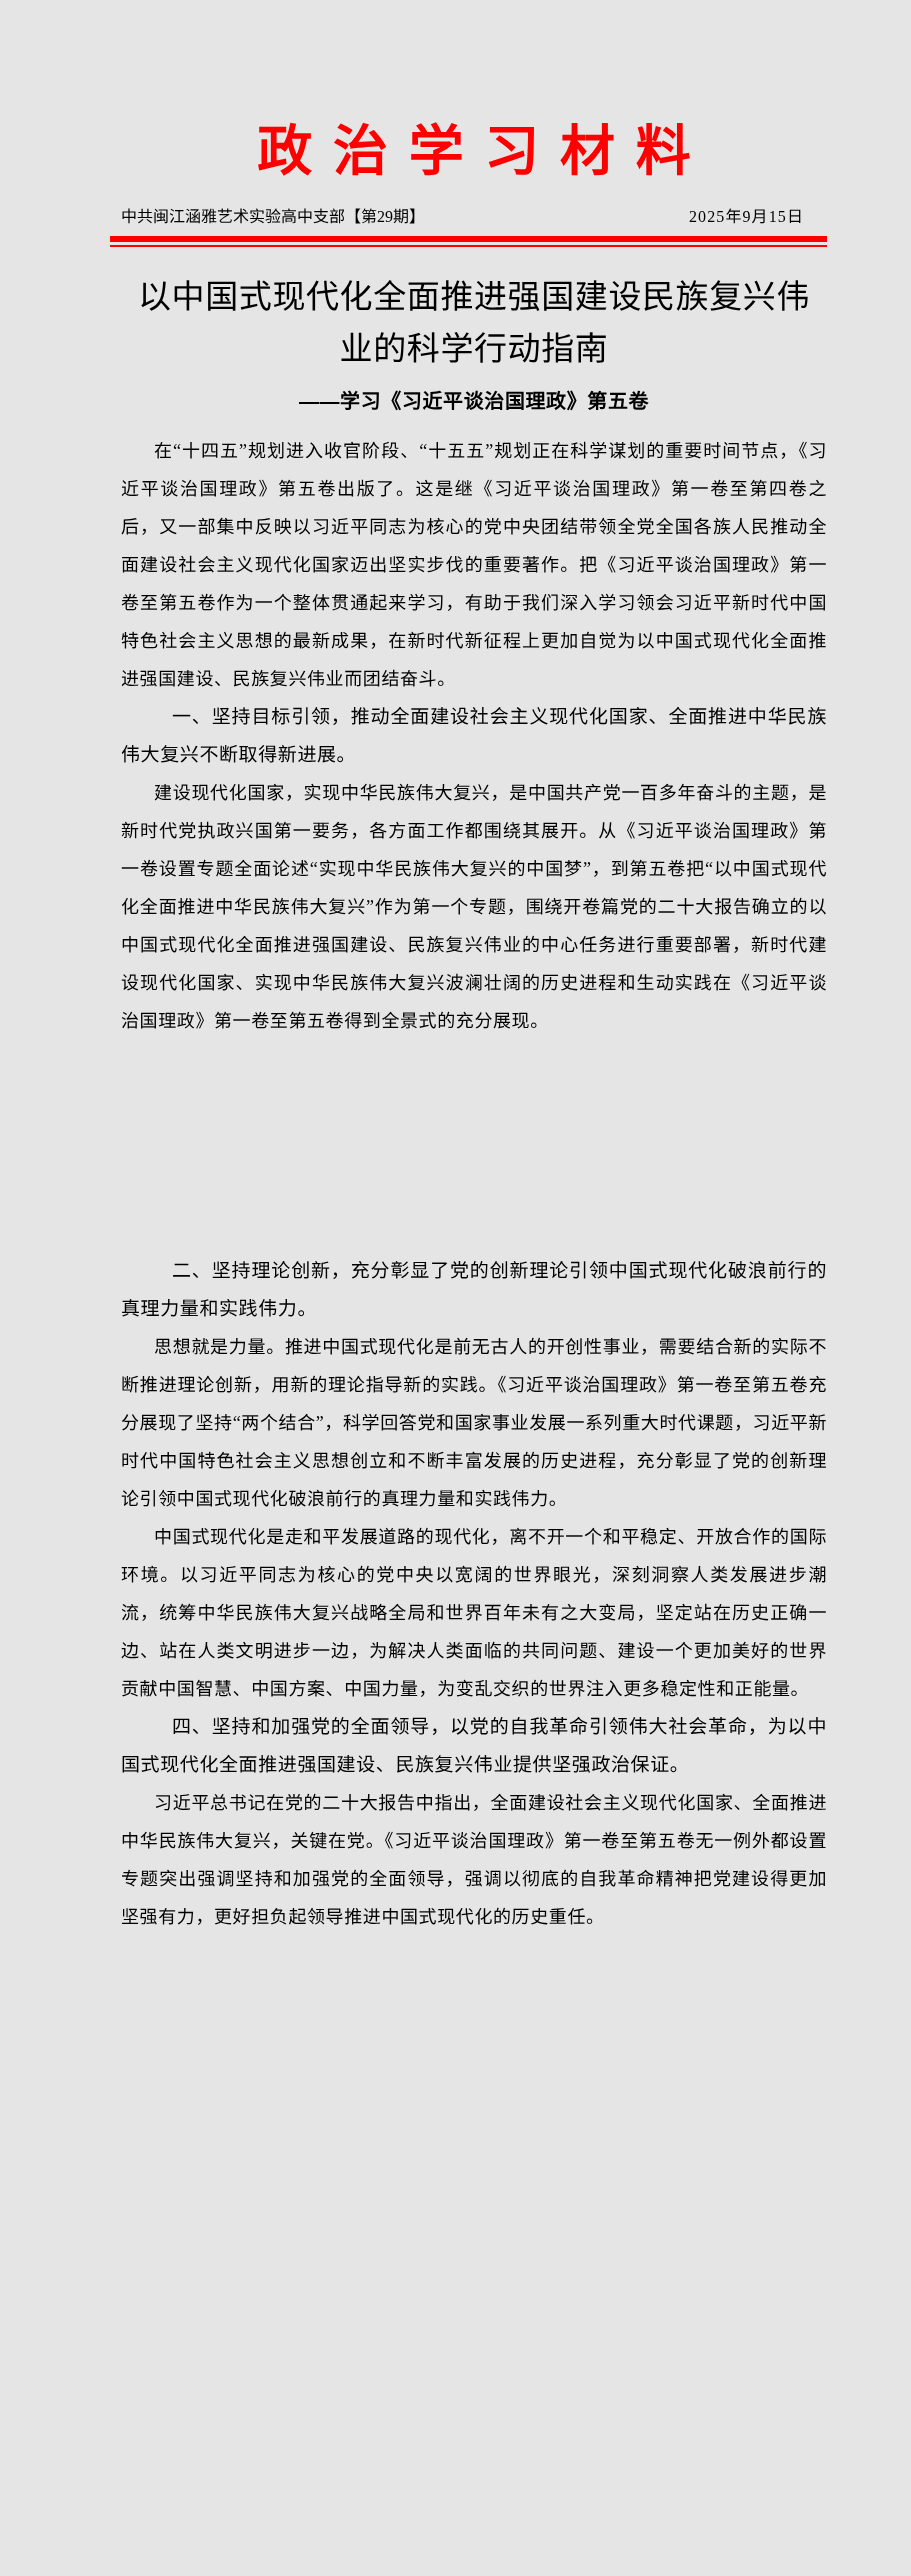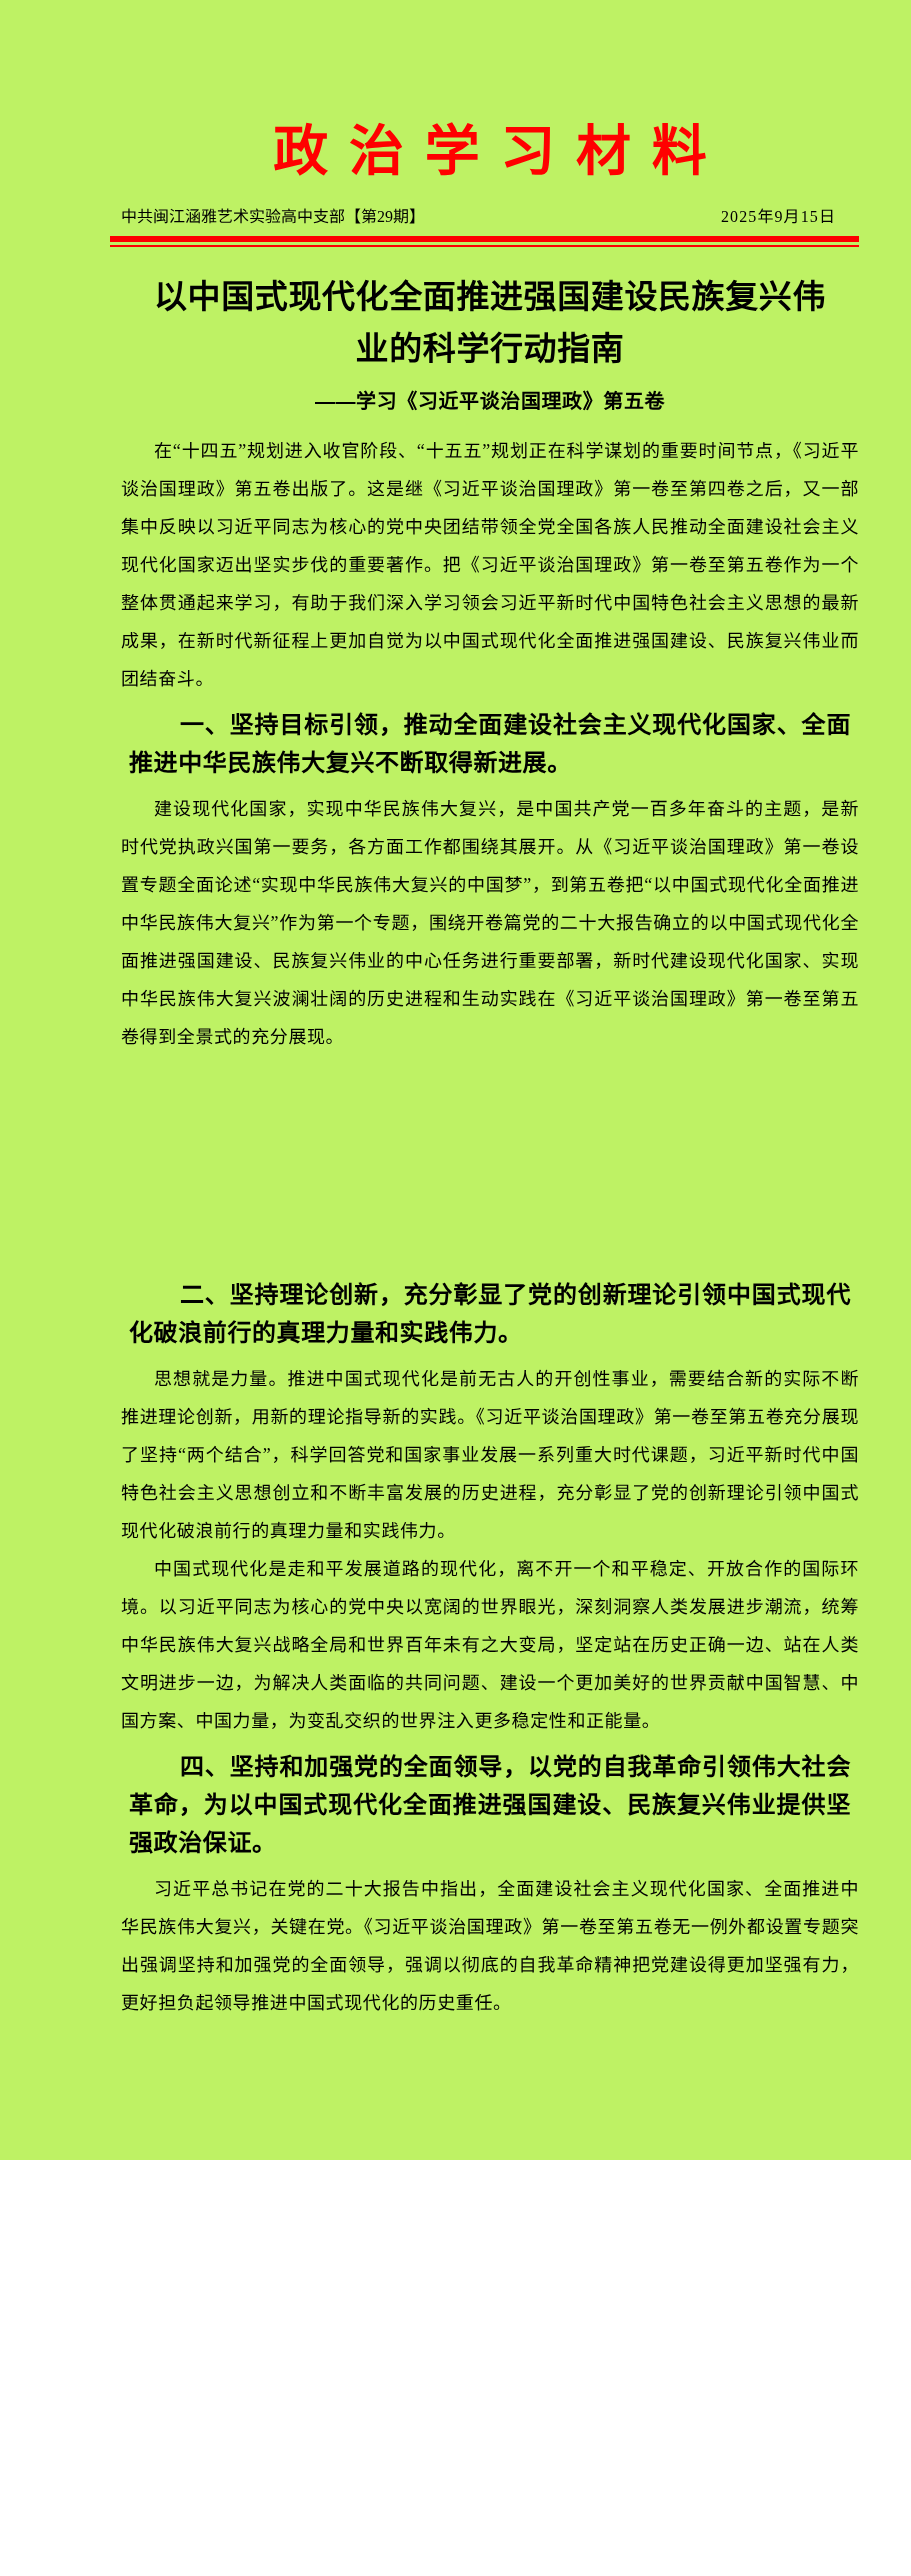--- a/index.html
+++ b/index.html
@@ -1,23 +1,23 @@
 <!DOCTYPE html>
 <html lang="zh-CN" style="--accent: #ff0000;font-size:9.2px"><head>
 <meta charset="utf-8">
 <style>
   html, body { margin: 0; padding: 0; background: #ffffff; }
   .page {
     position: relative;
     width: 911px;
-    height: 2160px;
+    height: 2576px;
     overflow: hidden;
     box-sizing: border-box;
-    padding: 112px 52px 0 121px;
-    background: #bef264;
+    padding: 112px 84px 0 121px;
+    background: #e5e5e5;
     color: #000000;
     font-family: "Liberation Serif", "DejaVu Serif", serif;
   }
   
   .masthead-title {
     text-align: center;
     color: var(--accent, #ff0000);
     font-size: 55px;
     line-height: 80px;
     font-weight: bold;
@@ -36,21 +36,21 @@
     font-family: "Liberation Serif", "DejaVu Serif", serif;
   }
   .issue-row .date { margin-right: 23px; letter-spacing: 1.1px; }
   .rule-wrap { margin-top: 8px; margin-left: -11px; }
   .rule-thick { height: 6.3px; background: var(--accent, #ff0000); }
   .rule-thin  { height: 1.7px;  background: var(--accent, #ff0000); margin-top: 3.4px; }
   
   .article-title {
     margin-top: 24px;
     text-align: center;
-    font-weight: bold;
+    font-weight: normal;
     font-size: 33px;
     line-height: 52px;
     letter-spacing: 0.6px;
     font-family: "Liberation Sans", "DejaVu Sans", sans-serif;
   }
   .article-title .tline { display: block; }
   .article-subtitle {
     text-align: center;
     font-weight: bold;
     font-size: 20px;
@@ -63,27 +63,27 @@
   .para {
     font-size: 18px;
     line-height: 38px;
     letter-spacing: 0.6px;
     text-align: justify;
     text-indent: 33px;
     margin: 0;
     font-family: "Liberation Serif", "DejaVu Serif", serif;
   }
   .heading {
-    font-size: 24px;
+    font-size: 19px;
     line-height: 38px;
     letter-spacing: 0.6px;
     text-align: justify;
     text-indent: 51px;
-    margin: 8px;
-    font-weight: bold;
+    margin: 0;
+    font-weight: normal;
     font-family: "Liberation Sans", "DejaVu Sans", sans-serif;
   }
   .spacer { height: 212px; }
 </style>
 </head>
 <body>
 
 <div class="page">
 
   <div class="masthead-title">政治学习材料</div>

